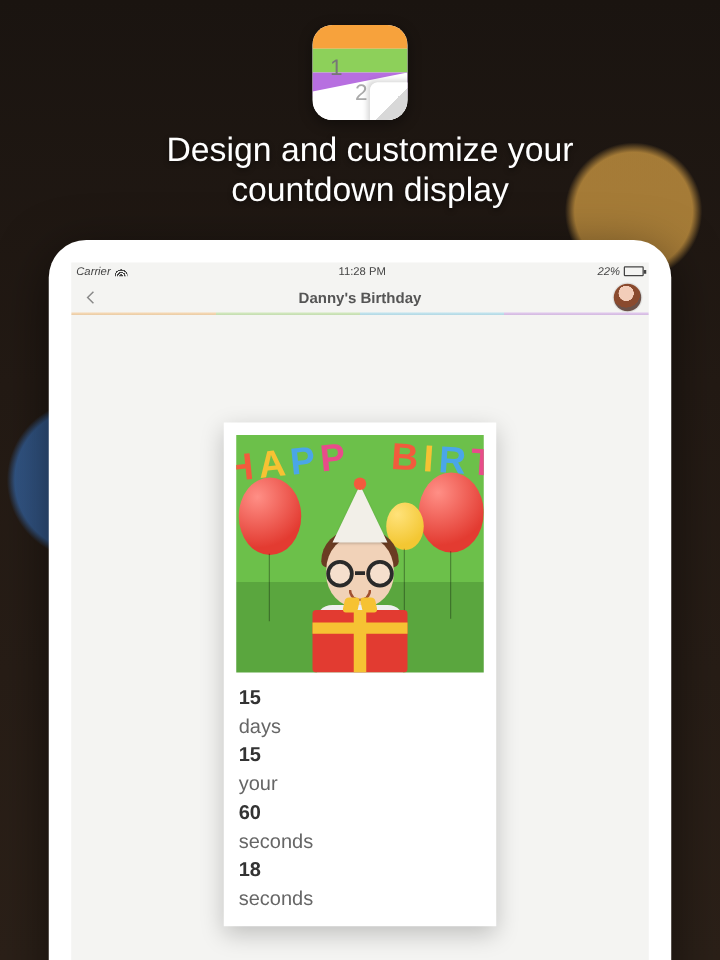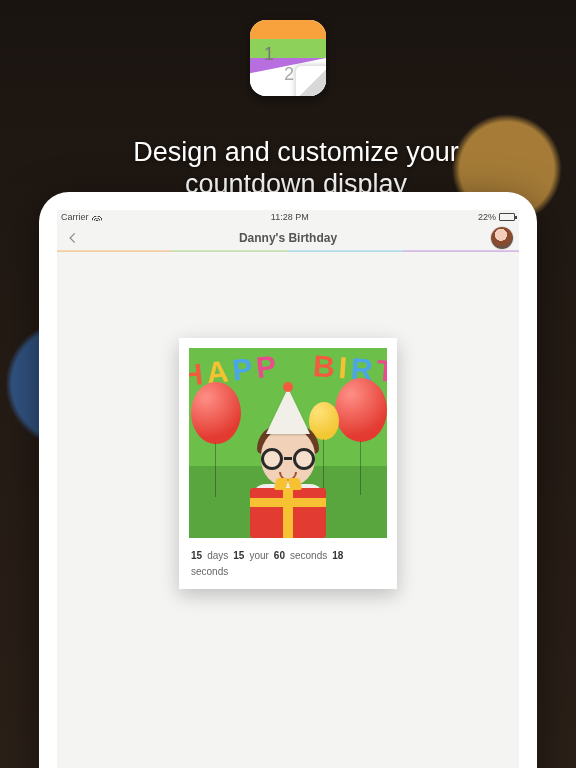--- a/index.html
+++ b/index.html
@@ -34,39 +34,38 @@
     background: linear-gradient(135deg,#fff 0 50%, #d8d8d8 50% 100%);
     border-top-left-radius: 6px;
     box-shadow: -2px -2px 4px rgba(0,0,0,0.15);
     transform: rotate(0deg);
   }
   .headline {
     position: absolute; top: 104px; left: 16px; right: 0;
     text-align: center; color: #fff; font-size: 27px; font-weight: 300;
     line-height: 1.2; padding: 0 60px;
     text-shadow: 0 1px 4px rgba(0,0,0,0.5);
-    margin-top: 32px;
   }
 
   .tablet {
     position: absolute; top: 192px; left: 50%; transform: translateX(-50%);
     width: 498px; height: 620px;
     background: #fff; border-radius: 30px;
     box-shadow: 0 10px 40px rgba(0,0,0,0.5);
     padding: 18px;
   }
   .screen {
     width: 100%; height: 100%; background: #f4f4f2;
     position: relative; overflow: hidden;
   }
   .statusbar {
     height: 14px; display: flex; justify-content: space-between; align-items: center;
     font-size: 9px; color: #444; padding: 0 4px;
   }
-  .statusbar .left, .statusbar .right { display:flex; align-items:center; gap:3px; }
+  .statusbar .left, .statusbar .right { display:flex; align-items:center; gap:3px;font-style:italic; }
   .wifi-icon { width:10px; height:8px; position:relative; }
   .wifi-icon::before { content:""; position:absolute; inset:0;
     background:
       radial-gradient(circle at 50% 100%, #444 0 1.5px, transparent 1.6px),
       radial-gradient(circle at 50% 100%, transparent 2.5px, #444 2.6px 3.4px, transparent 3.5px),
       radial-gradient(circle at 50% 100%, transparent 4.5px, #444 4.6px 5.4px, transparent 5.5px);
   }
   .battery-icon { width:16px; height:8px; border:1px solid #444; border-radius:1px; position:relative;}
   .battery-icon::after { content:""; position:absolute; right:-3px; top:2px; width:2px; height:3px; background:#444;}
   .battery-icon .fill { background:#444; width:100%; height:100%; }
@@ -143,23 +142,24 @@
     position:absolute; bottom:0; left:50%; transform:translateX(-50%);
     width:76px; height:50px; background:#e23b31; border-radius:3px;
   }
   .gift::before{content:""; position:absolute; left:50%; top:0; transform:translateX(-50%); width:10px; height:100%; background:#f6c233;}
   .gift::after{content:""; position:absolute; left:0; top:10px; width:100%; height:9px; background:#f6c233;}
   .bow { position:absolute; top:-10px; left:50%; transform:translateX(-50%); width:26px; height:12px;}
   .bow::before,.bow::after{content:"";position:absolute;width:12px;height:12px;background:#f6c233;border-radius:3px;top:0;}
   .bow::before{left:0; transform:skewX(-12deg);} .bow::after{right:0; transform:skewX(12deg);}
 
   .countdown {
-    margin-top: 12px; font-size: 10px; color: #555; text-align: left;
+    margin-top: 12px; font-size: 16px; color: #555; text-align: left;
     display: flex; gap: 5px; flex-wrap: wrap; align-items: baseline;
     padding: 0 2px;
+    flex-direction: column;
   }
   .countdown .n { font-weight: 700; color: #333; }
   .countdown .u { font-weight: 400; color: #666; }
 </style>
 </head>
 <body>
 
 <div class="stage">
 
   <div class="app-icon">

